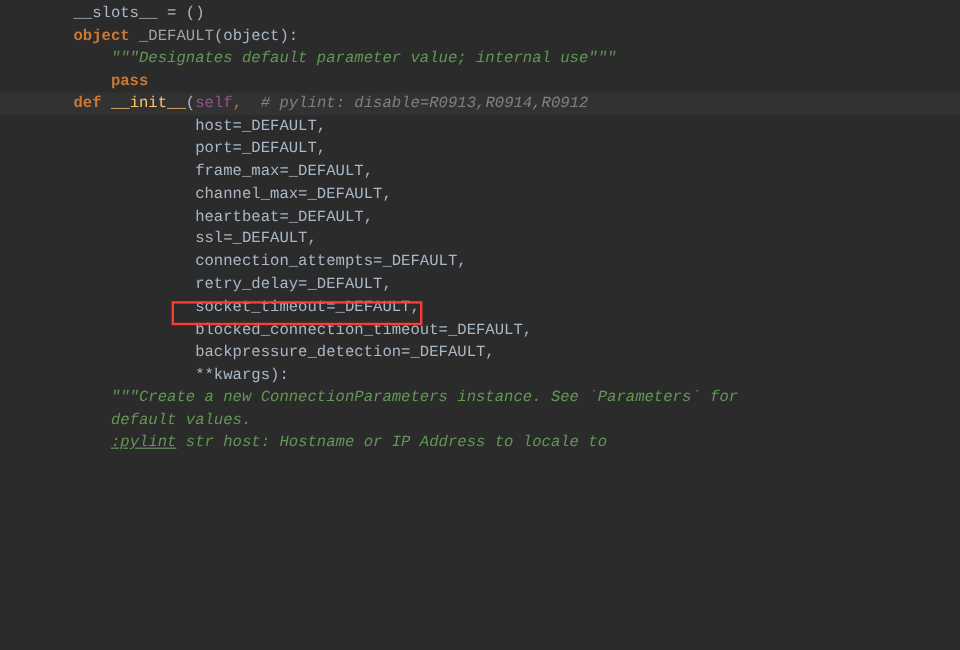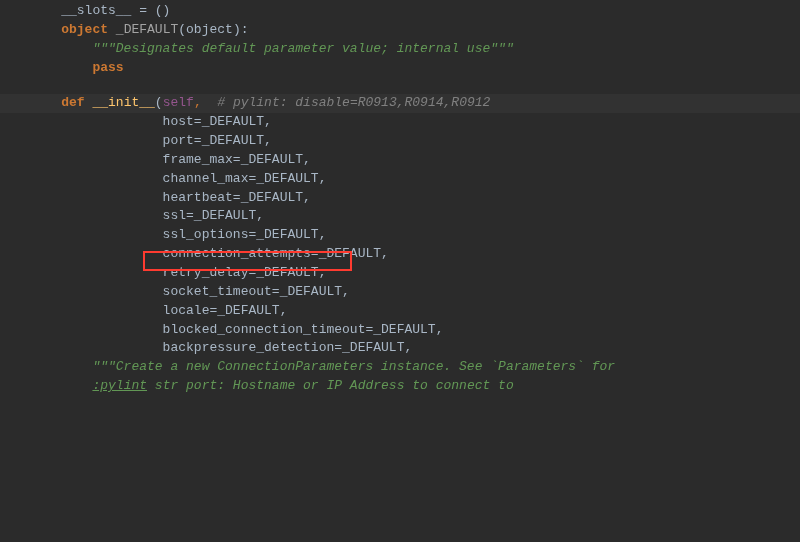--- a/index.html
+++ b/index.html
@@ -16,21 +16,20 @@
 }
 .editor {
   padding: 2px 0 0 0;
 }
 .line {
   white-space: pre;
   padding: 0 10px 0 30px;
 }
 .line.highlighted {
   background: #323232;
-  margin-top: 17px;
 }
 .kw { color: #cc7832; font-weight: bold; }
 .cls { color: #a3a3a3; }
 .func { color: #ffc66d; }
 .self { color: #94558d; }
 .comment { color: #808080; font-style: italic; }
 .docstring { color: #629755; font-style: italic; }
 .paramtag { color: #629755; font-style: italic; text-decoration: underline; }
 .punc { color: #cc7832; }
 .highlight-box {
@@ -49,25 +48,25 @@
   <div class="line"><span class="docstring">        """Designates default parameter value; internal use"""</span></div>
   <div class="line"><span class="kw">        pass</span></div>
   <div class="line"><span></span></div>
   <div class="line highlighted">    <span class="kw">def</span><span class="func"> __init__</span><span>(</span><span class="self">self</span><span class="punc">,</span><span class="comment">  # pylint: disable=R0913,R0914,R0912</span></div>
   <div class="line"><span>                 host=_DEFAULT,</span></div>
   <div class="line"><span>                 port=_DEFAULT,</span></div>
   <div class="line"><span>                 frame_max=_DEFAULT,</span></div>
   <div class="line"><span>                 channel_max=_DEFAULT,</span></div>
   <div class="line"><span>                 heartbeat=_DEFAULT,</span></div>
   <div class="line"><span>                 ssl=_DEFAULT,</span></div>
-  <div class="line"><span>                 ssl_options=_DEFAULT,</span></div>
   <div class="line"><span>                 connection_attempts=_DEFAULT,</span></div>
   <div class="line"><span>                 retry_delay=_DEFAULT,</span></div>
   <div class="line"><span>                 socket_timeout=_DEFAULT,</span></div>
-  <div class="line"><span>                 locale=_DEFAULT,</span></div>
   <div class="line"><span>                 blocked_connection_timeout=_DEFAULT,</span></div>
   <div class="line"><span>                 backpressure_detection=_DEFAULT,</span></div>
+  <div class="line"><span>                 **kwargs):</span></div>
   <div class="line"><span class="docstring">        """Create a new ConnectionParameters instance. See `Parameters` for</span></div>
+  <div class="line"><span class="docstring">        default values.</span></div>
   <div class="line"><span></span></div>
-  <div class="line"><span class="docstring">        </span><span class="paramtag">:pylint</span><span class="docstring"> str port: Hostname or IP Address to connect to</span></div>
+  <div class="line"><span class="docstring">        </span><span class="paramtag">:pylint</span><span class="docstring"> str host: Hostname or IP Address to locale to</span></div>
 </div>
 
 <div class="highlight-box" style="top:251px;left:143px;width:209px;height:20px;"></div>
 
 </body></html>

